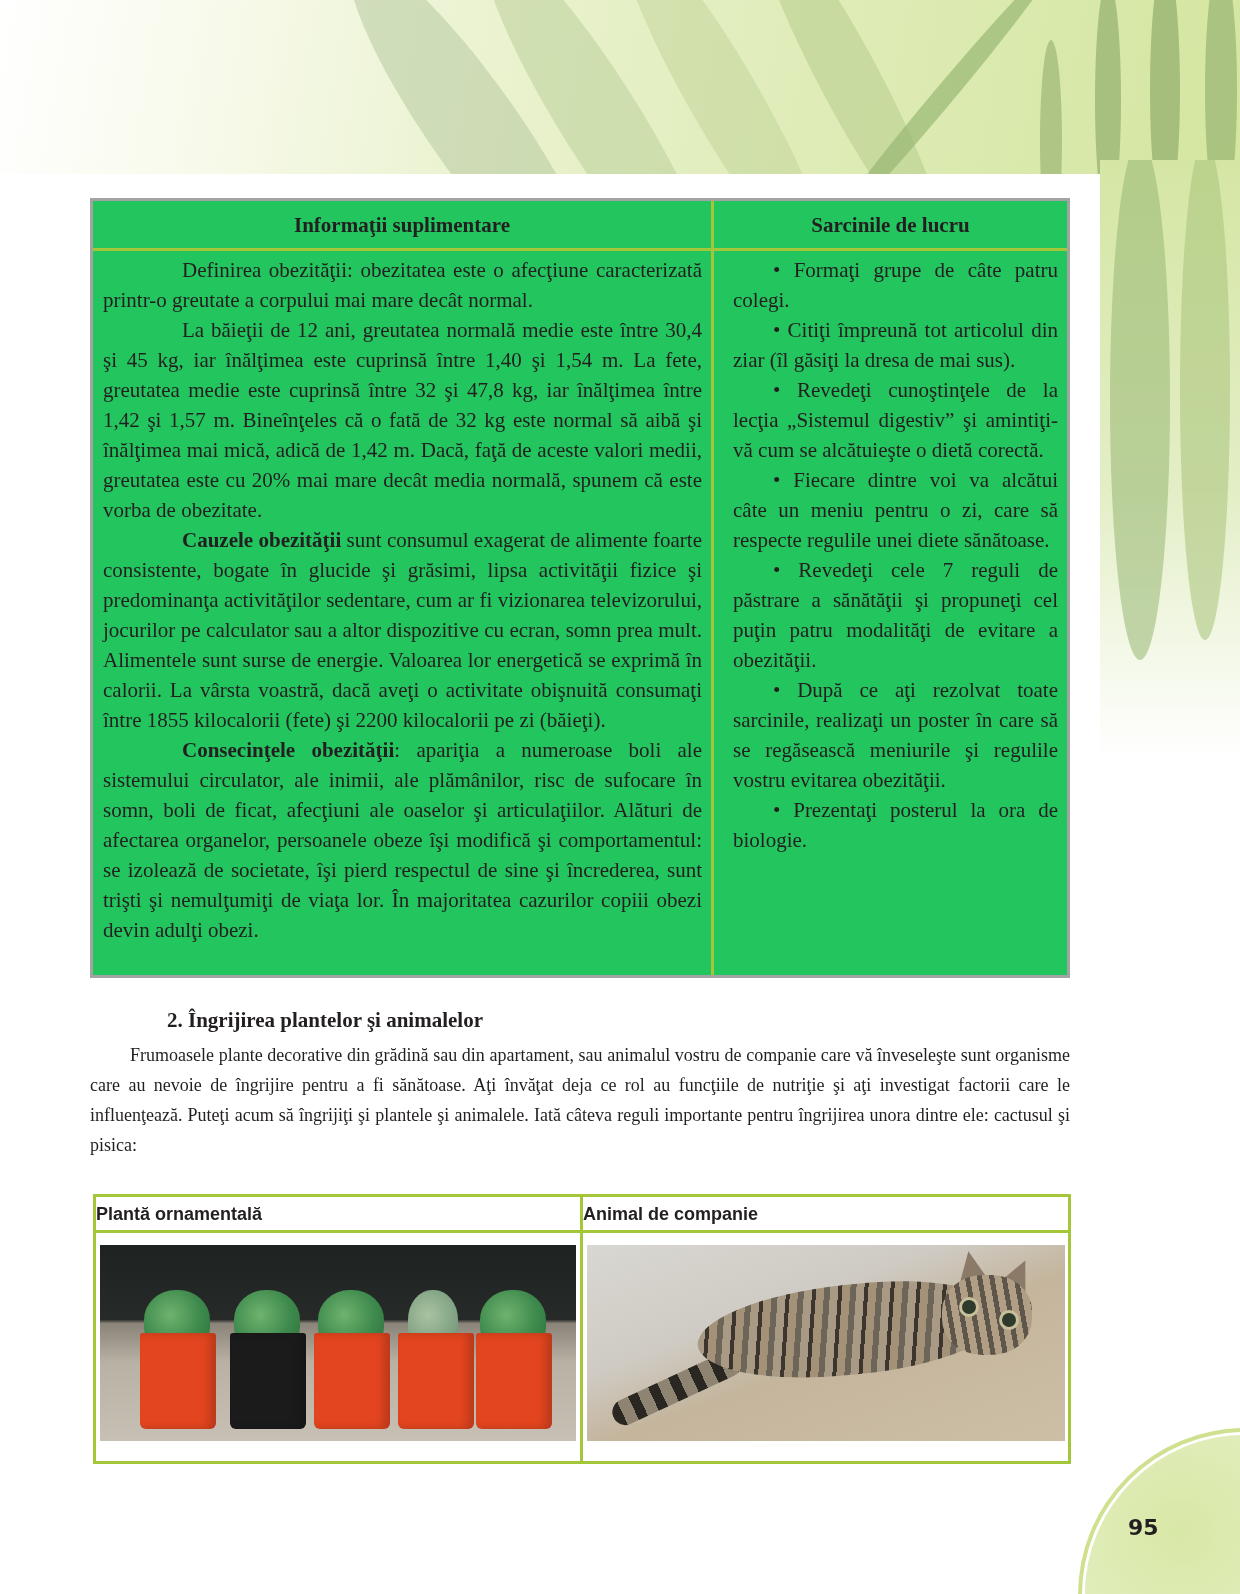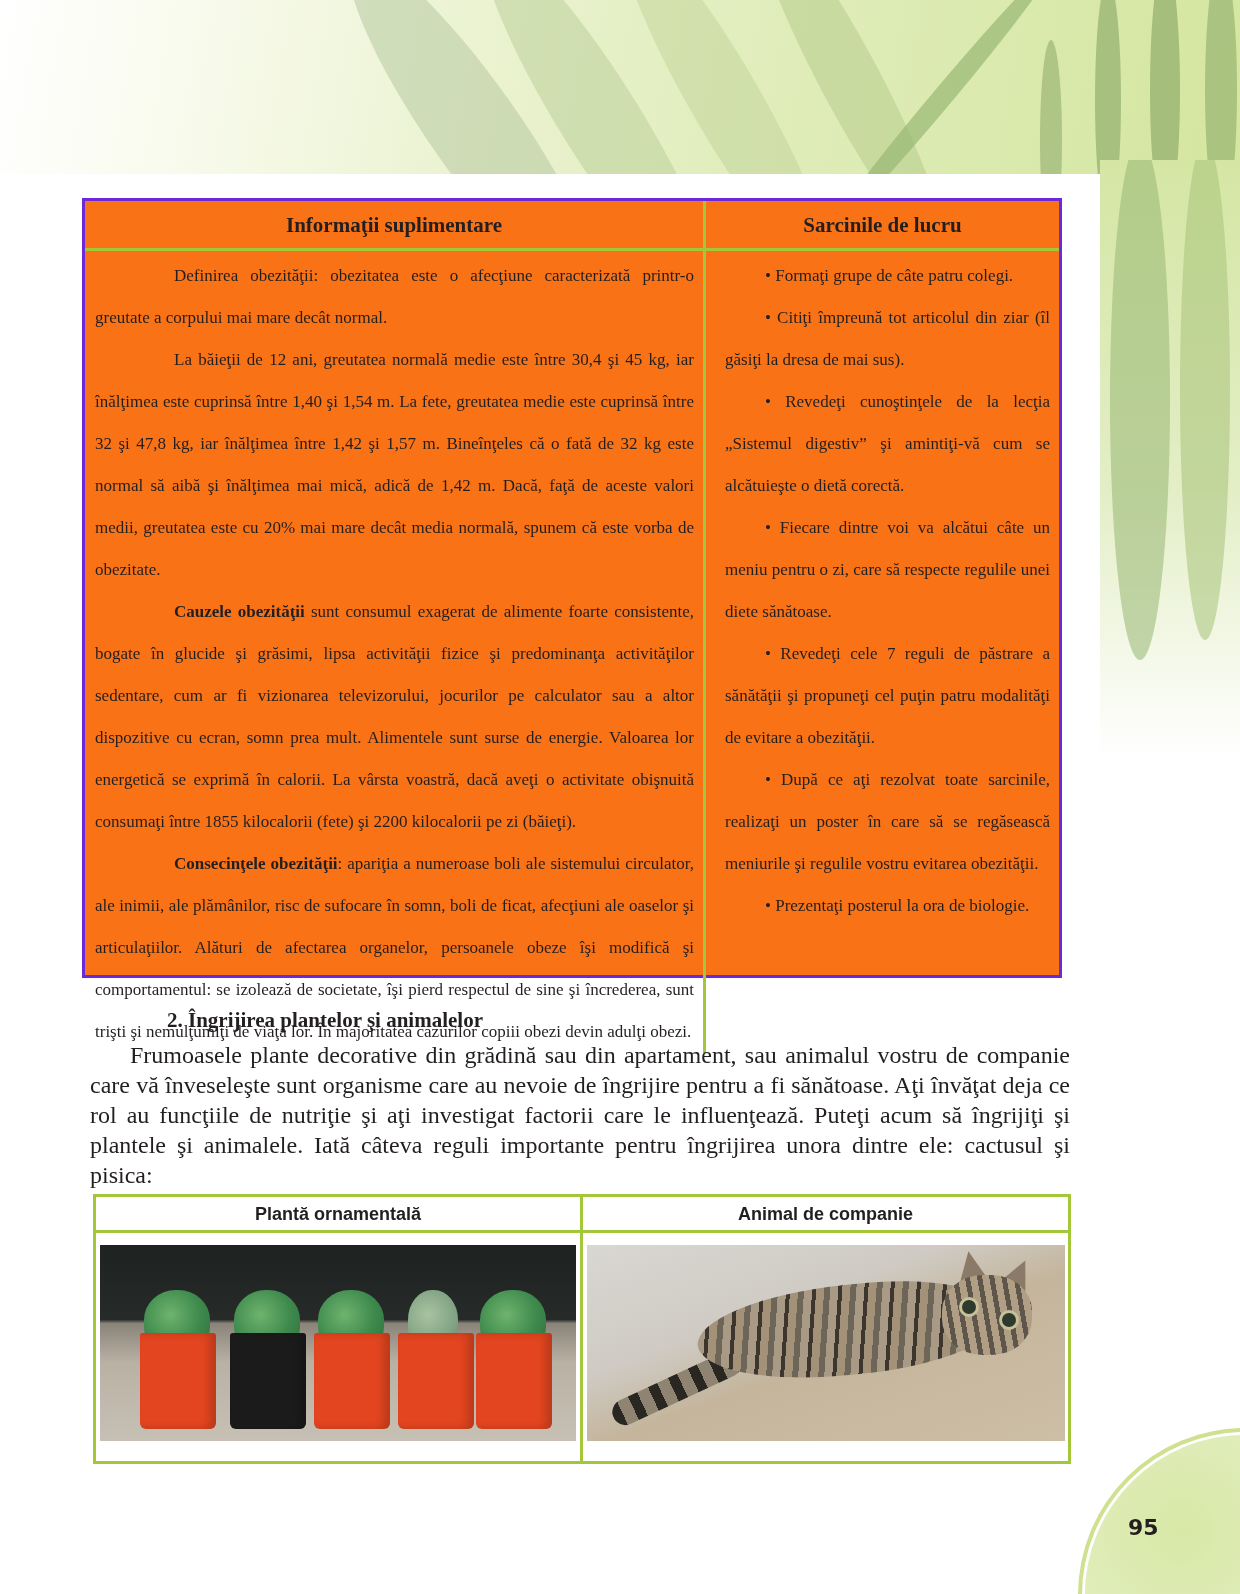--- a/index.html
+++ b/index.html
@@ -26,53 +26,53 @@
     background: radial-gradient(circle at 30% 30%, #d8e8a6 0%, #e4efc3 50%, #f4f8e4 100%);
     box-shadow: 0 0 0 3px #ffffff, 0 0 0 7px #cfe08f;
   }
   .page-number {
     position: absolute; left: 1128px; top: 1515px; font-family: "DejaVu Sans", sans-serif;
     font-weight: bold; font-size: 22px; color: #231f20;
   }
 
   
   .info-table {
-    position: absolute; left: 82px; top: 198px; width: 980px; height: 780px;
-    border: 3px solid #6d28d9; background: #f97316;
+    position: absolute; left: 90px; top: 198px; width: 980px; height: 780px;
+    border: 3px solid #a3a3a3; background: #22c55e;
     display: grid; grid-template-columns: 621px 1fr; grid-template-rows: 50px 1fr;
   }
   .th {
     font-weight: bold; font-size: 21px; text-align: center; line-height: 48px;
     border-bottom: 3px solid #a4c639;
   }
   .th.left, .td.left { border-right: 3px solid #a4c639; }
-  .td { font-size: 17px; line-height: 42px; text-align: justify; }
+  .td { font-size: 21px; line-height: 30px; text-align: justify; }
   .td.left { padding: 4px 9px 0 10px; }
   .td.right { padding: 4px 9px 0 19px; }
   .td p { text-indent: 40px; }
   .td b { font-weight: bold; margin-left: 39px; }
 
   
   .section-heading {
     position: absolute; left: 131px; top: 1008px; font-weight: bold; font-size: 21px; margin-left: 36px;
   }
   .section-body {
     position: absolute; left: 90px; top: 1040px; width: 980px;
-    font-size: 24px; line-height: 30px; text-align: justify; text-indent: 40px;
+    font-size: 18px; line-height: 30px; text-align: justify; text-indent: 40px;
   }
 
   
   .img-table {
     position: absolute; left: 93px; top: 1194px; width: 978px; height: 270px;
     border: 3px solid #a4c639; background: #fff;
     display: grid; grid-template-columns: 487px 1fr; grid-template-rows: 36px 1fr;
   }
   .img-th {
     font-family: "Liberation Sans", sans-serif; font-weight: bold; font-size: 18px;
-    text-align: center; line-height: 34px; border-bottom: 3px solid #a4c639;
+    text-align: left; line-height: 34px; border-bottom: 3px solid #a4c639;
   }
   .img-th.left, .img-td.left { border-right: 3px solid #a4c639; }
   .img-td { position: relative; }
   .photo { position: absolute; overflow: hidden; }
 
   
   .cactus-photo { left: 4px; top: 12px; width: 476px; height: 196px;
     background: linear-gradient(180deg, #1e2220 0%, #262a28 38%, #8a8378 40%, #b9b1a4 60%, #c7c0b4 100%); }
   .pot { position: absolute; top: 88px; width: 76px; height: 96px; background: #e2451f;
     border-radius: 3px 3px 6px 6px; box-shadow: inset -6px 0 8px rgba(0,0,0,.18); }

